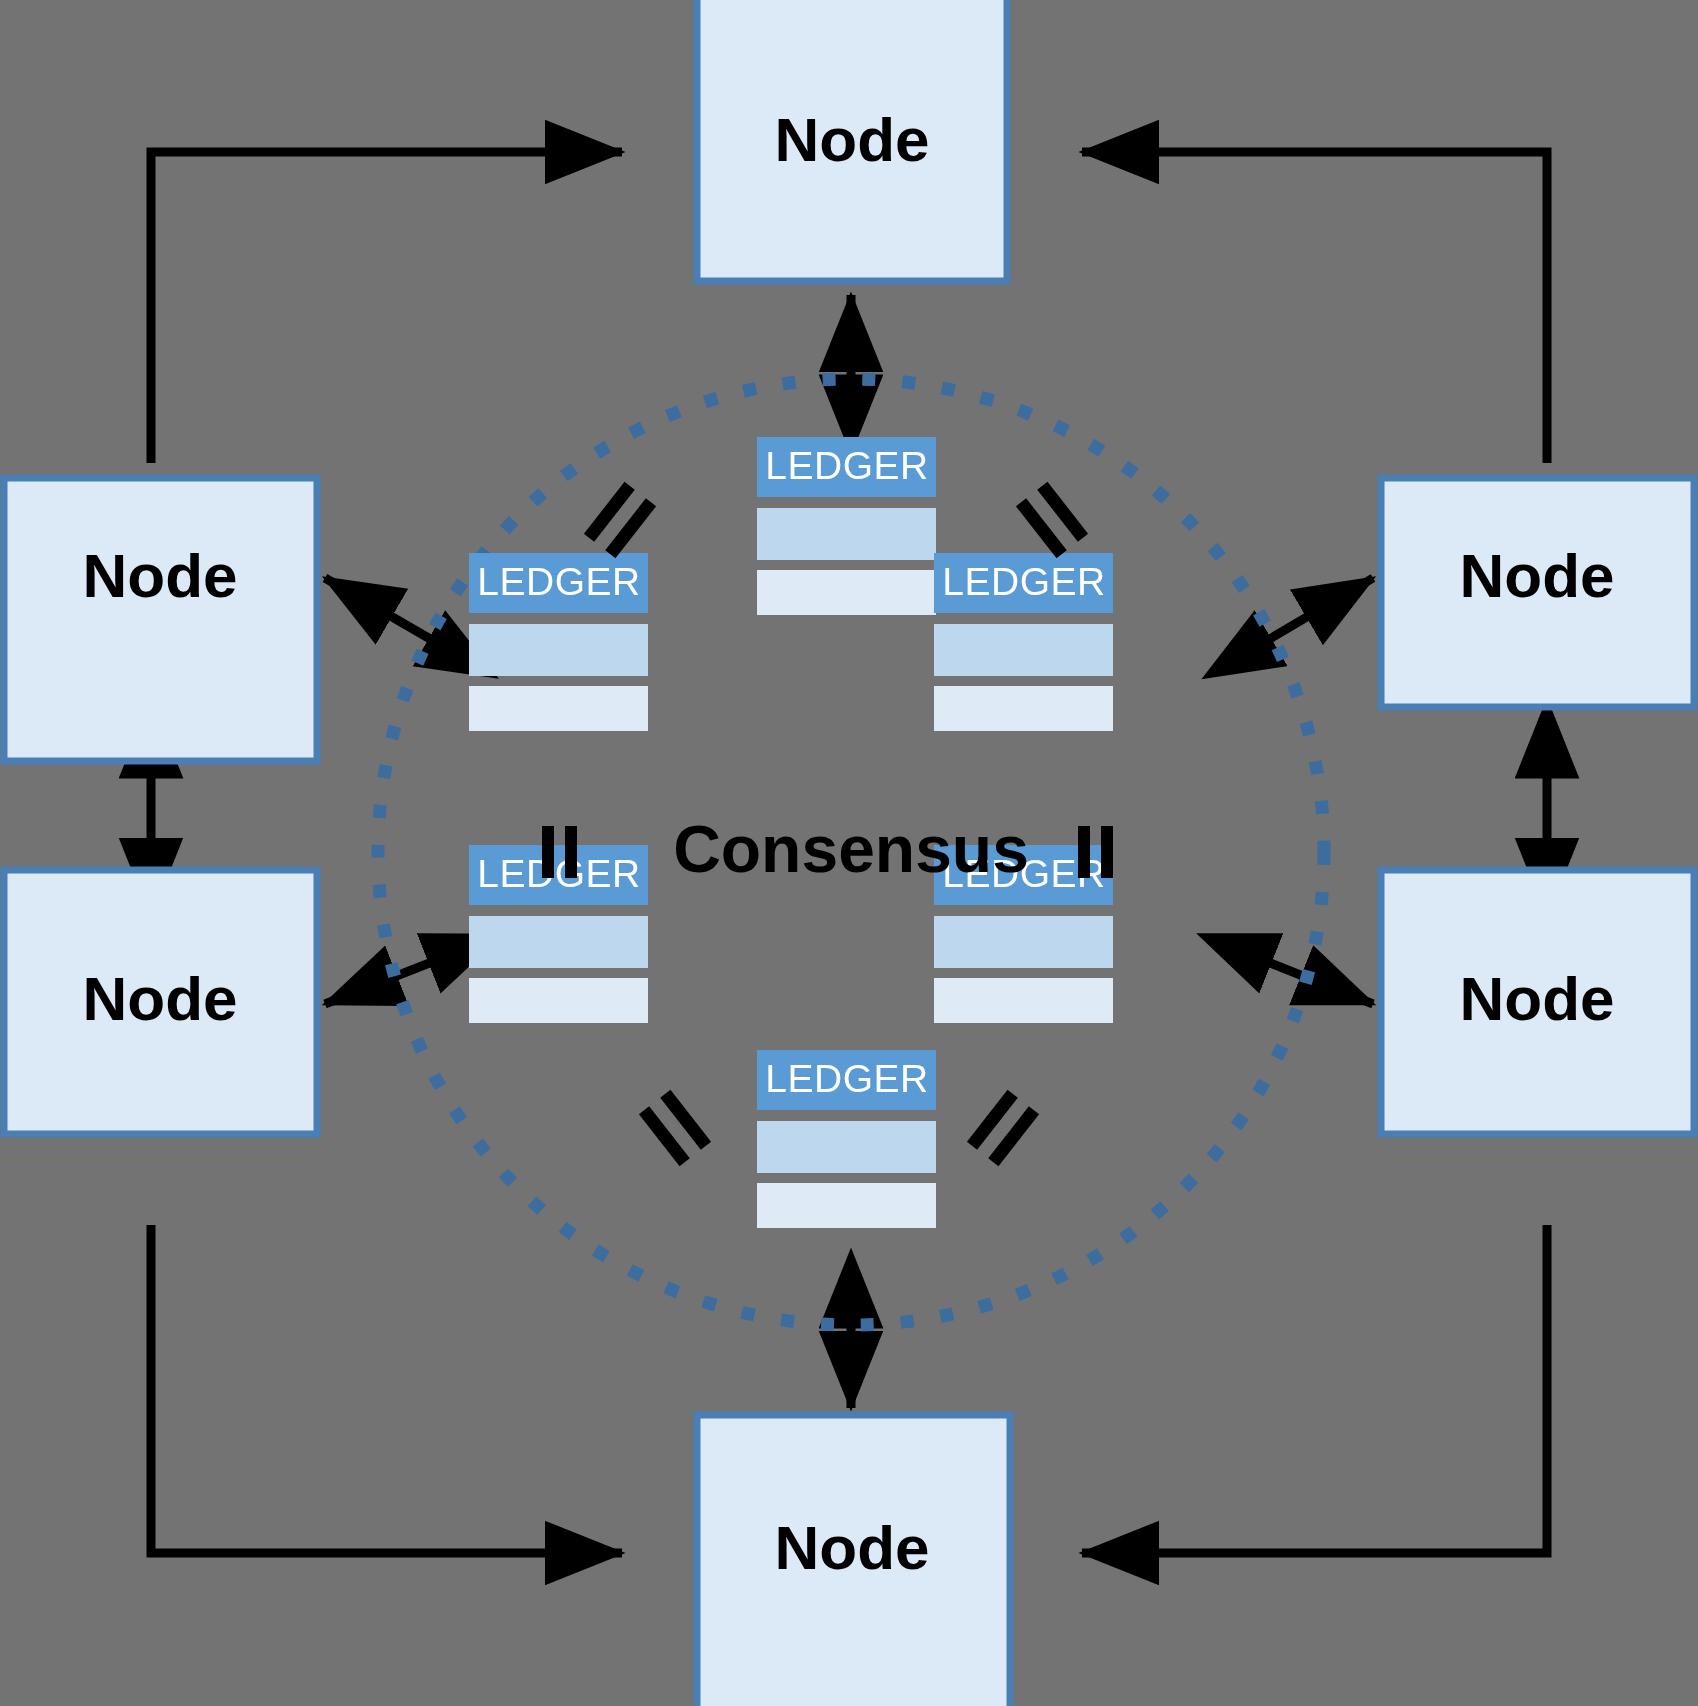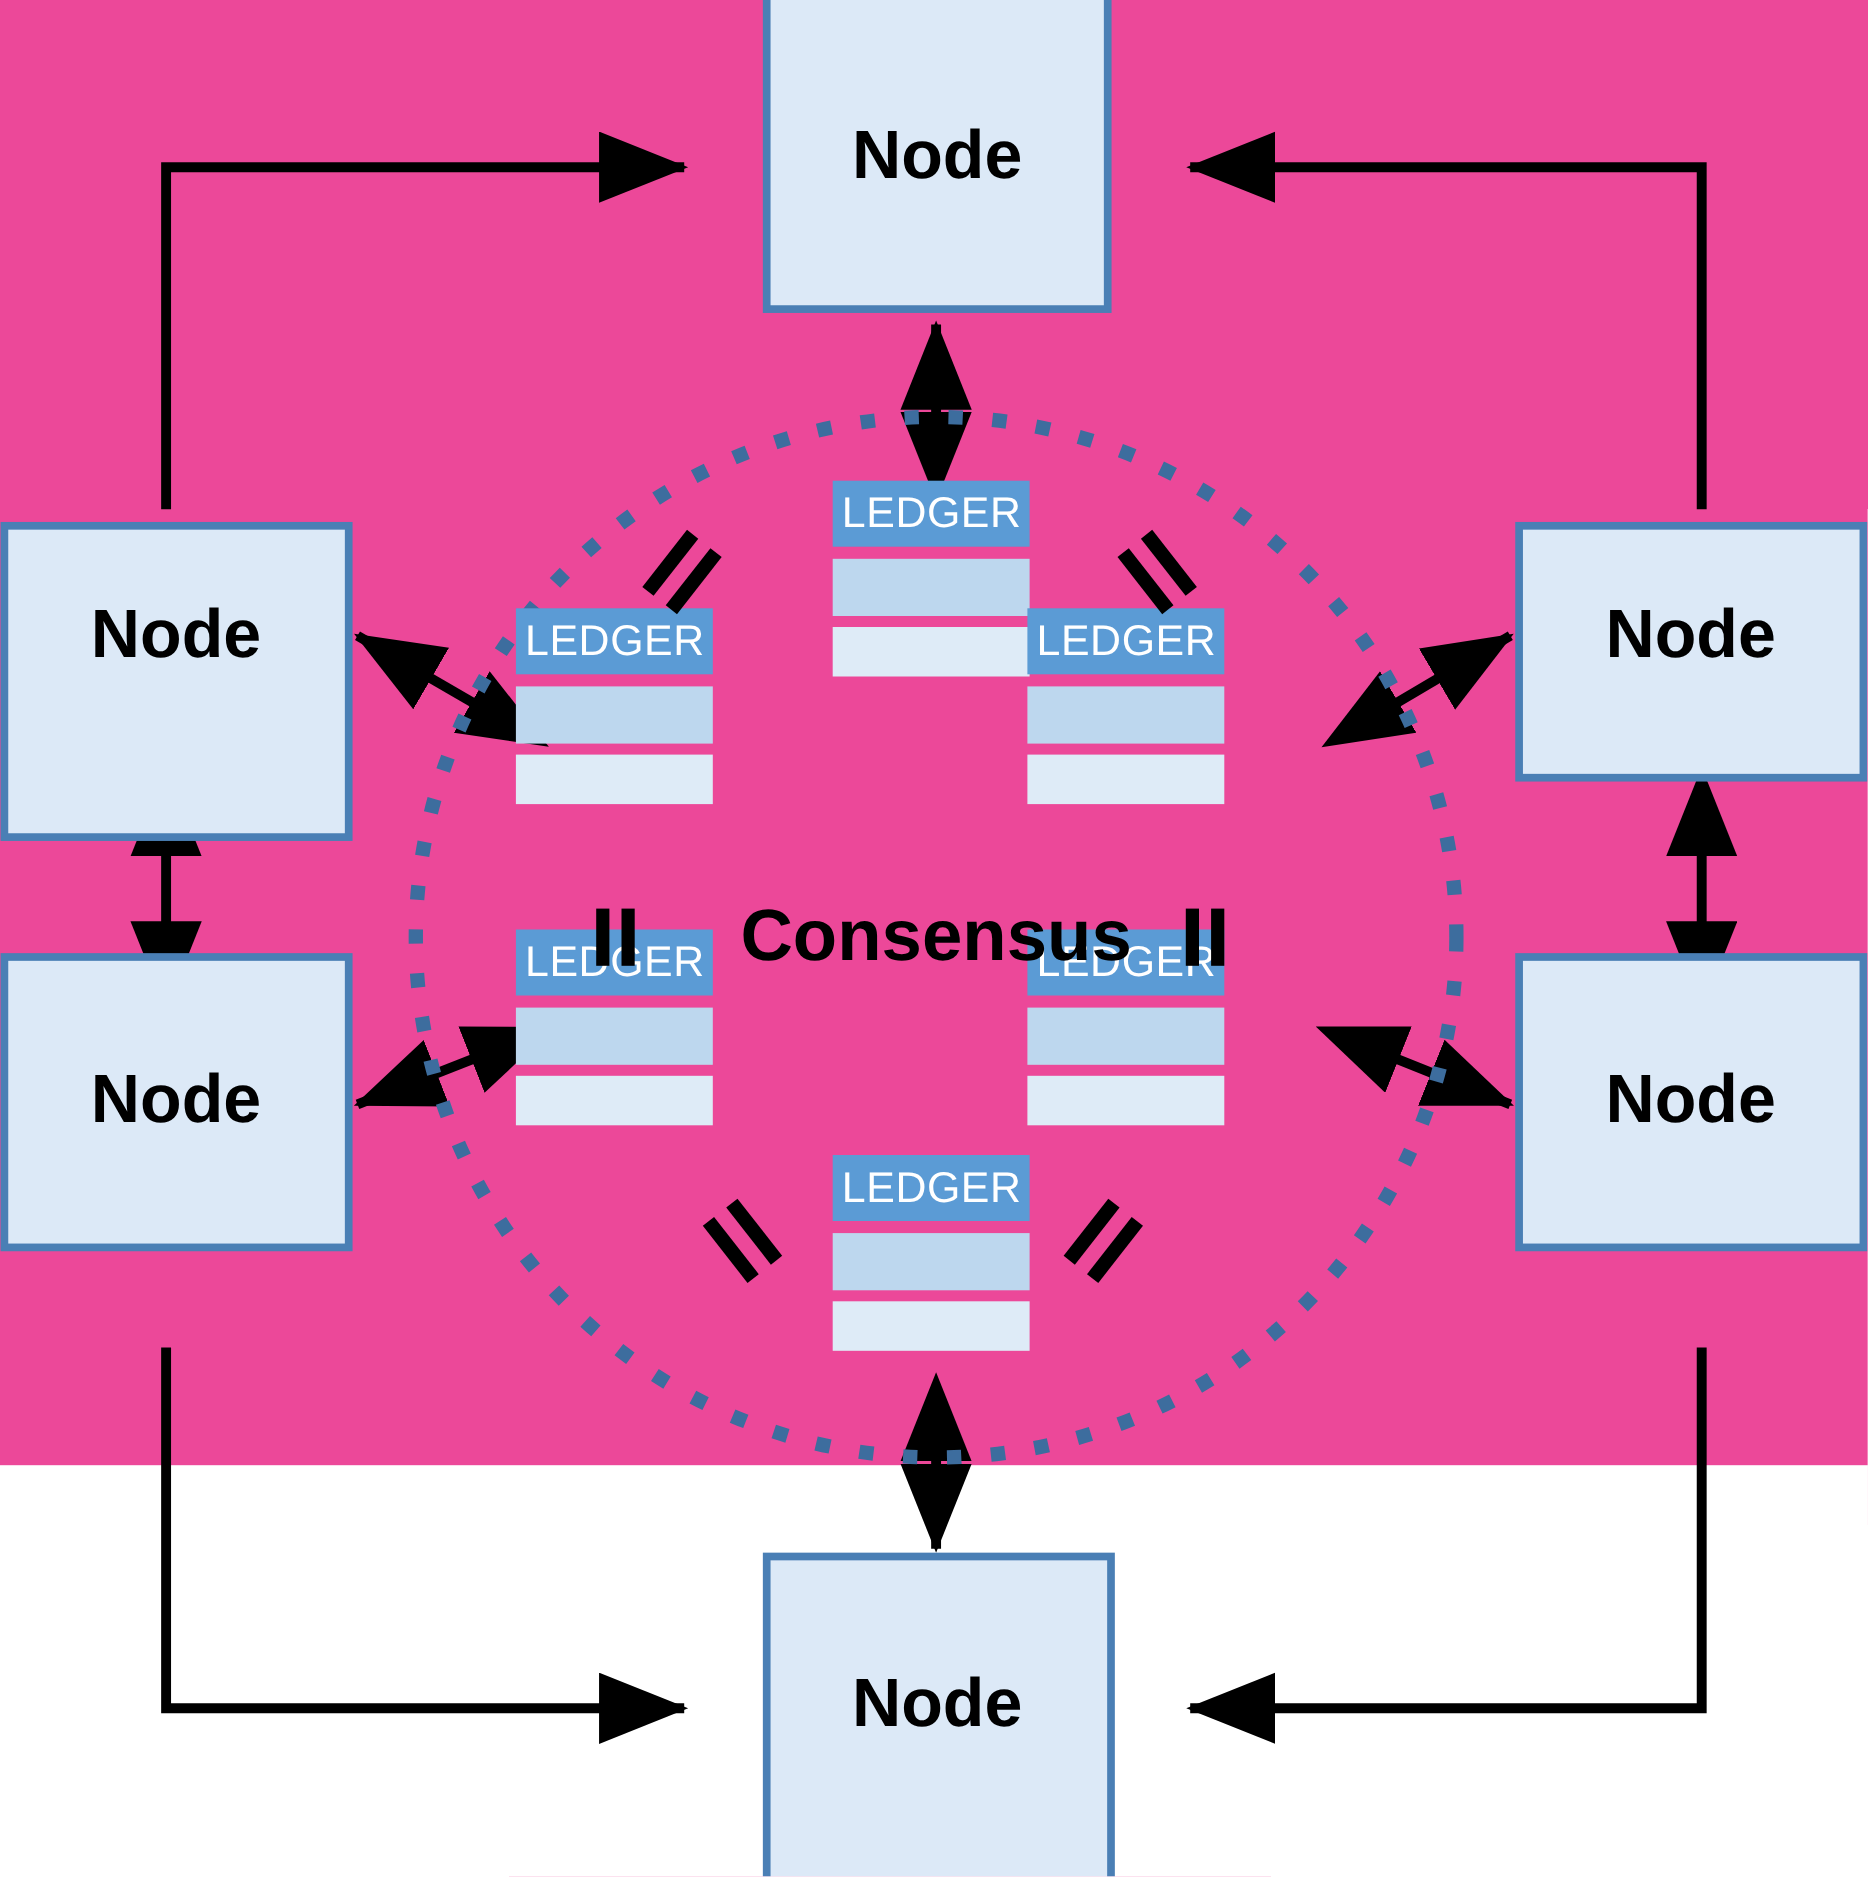--- a/index.html
+++ b/index.html
@@ -9,22 +9,22 @@
   }
   body {
     width: 1698px;
     height: 1706px;
     font-family: "Liberation Sans", sans-serif;
     overflow: hidden;
   }
   #diagram-root {
     position: relative;
     width: 1698px;
-    height: 1332px;
-    background: #ec4899;
+    height: 1706px;
+    background: #737373;
   }
   svg.canvas {
     position: absolute;
     left: 0;
     top: 0;
     width: 1698px;
     height: 1706px;
     display: block;
   }
   .node-label {

